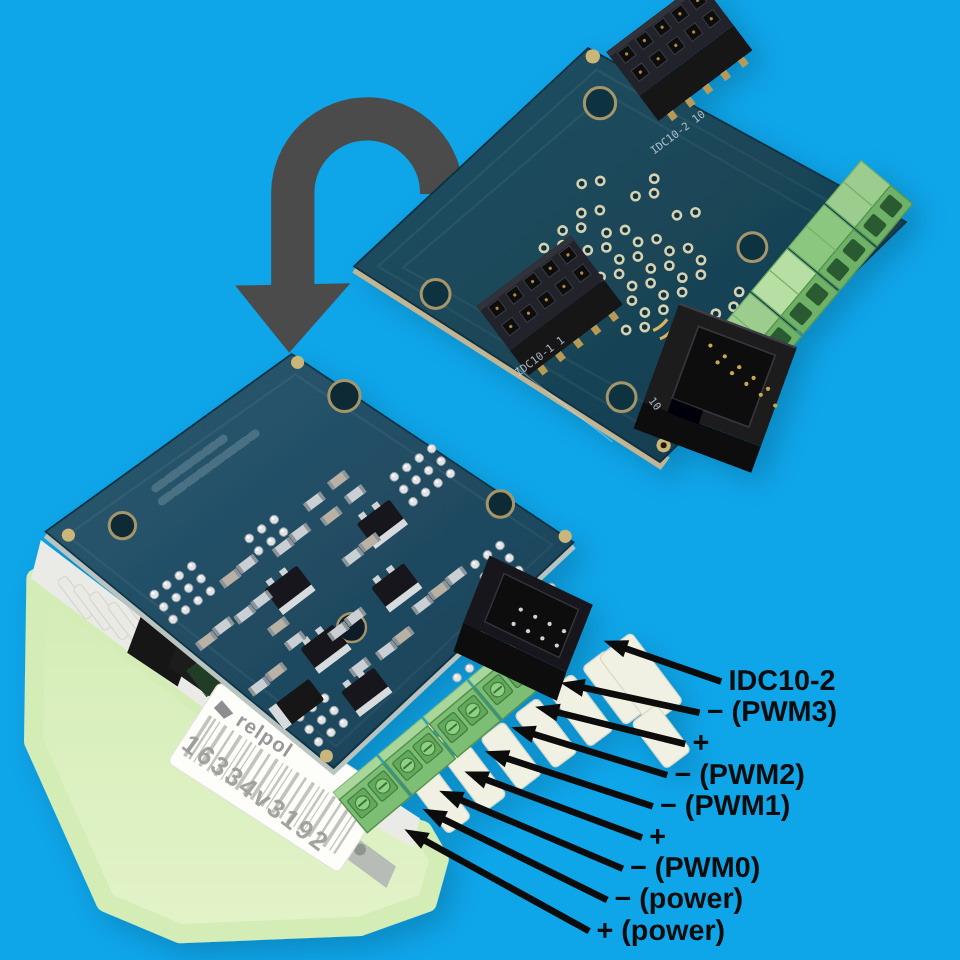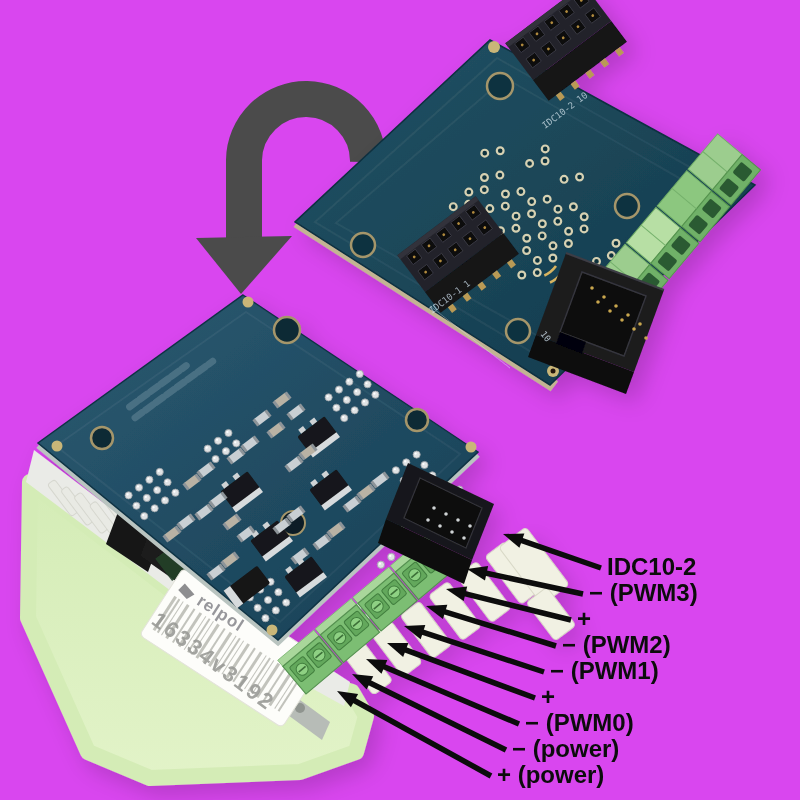--- a/index.html
+++ b/index.html
@@ -1,16 +1,16 @@
 <!DOCTYPE html>
 <html><head>
 <meta charset="utf-8">
 <style>
   html,body{margin:0;padding:0;background:#fff;}
-  #stage{position:relative;width:800px;height:800px;background:#d946ef;overflow:hidden;
+  #stage{position:relative;width:800px;height:800px;background:#0ea5e9;overflow:hidden;
          font-family:"Liberation Sans", sans-serif;}
   svg{display:block}
   .callout-text{font-family:"Liberation Sans",sans-serif;font-weight:bold;font-size:24px;fill:#0c0c0c;}
   .silk{font-family:"DejaVu Sans Mono",monospace;fill:#d3e4ec;opacity:.75;}
   .sticker-brand{font-family:"Liberation Sans",sans-serif;font-weight:bold;font-size:17px;fill:#97979b;letter-spacing:1px;}
   .sticker-serial{font-family:"Liberation Sans",sans-serif;font-weight:bold;font-size:22px;fill:#9a9b97;letter-spacing:2.5px;opacity:.9;}
 </style>
 </head>
 <body>
 

